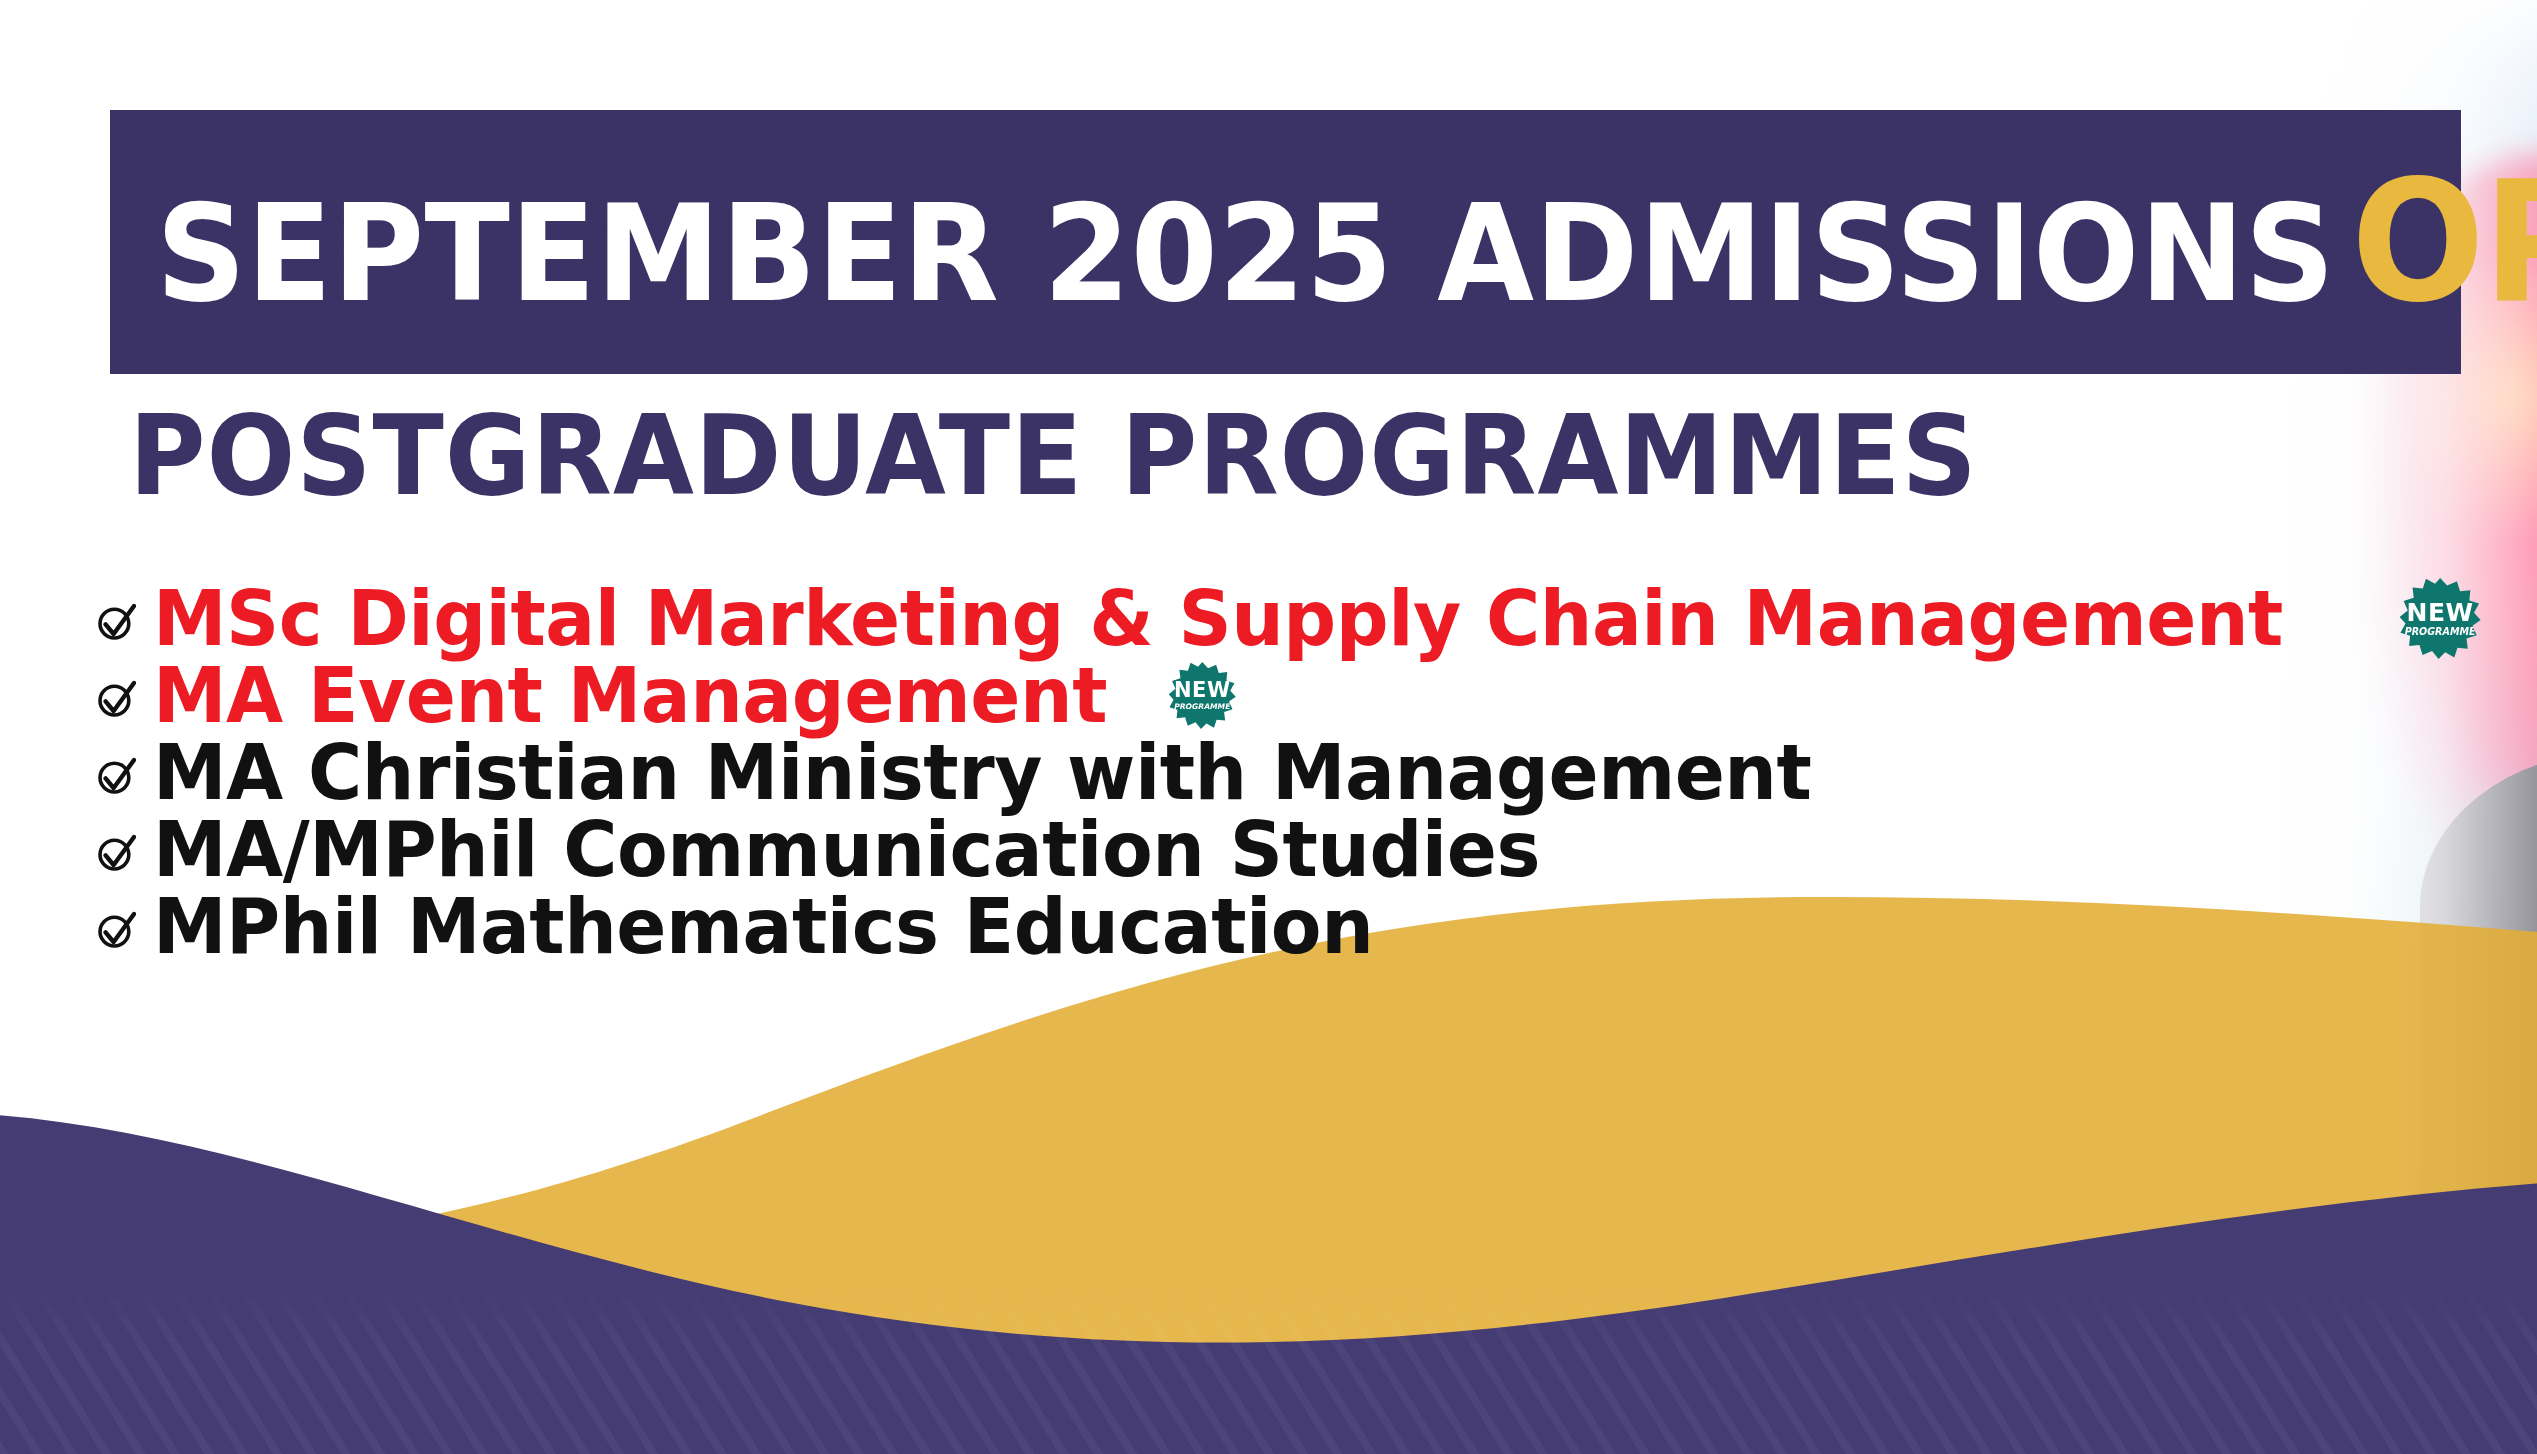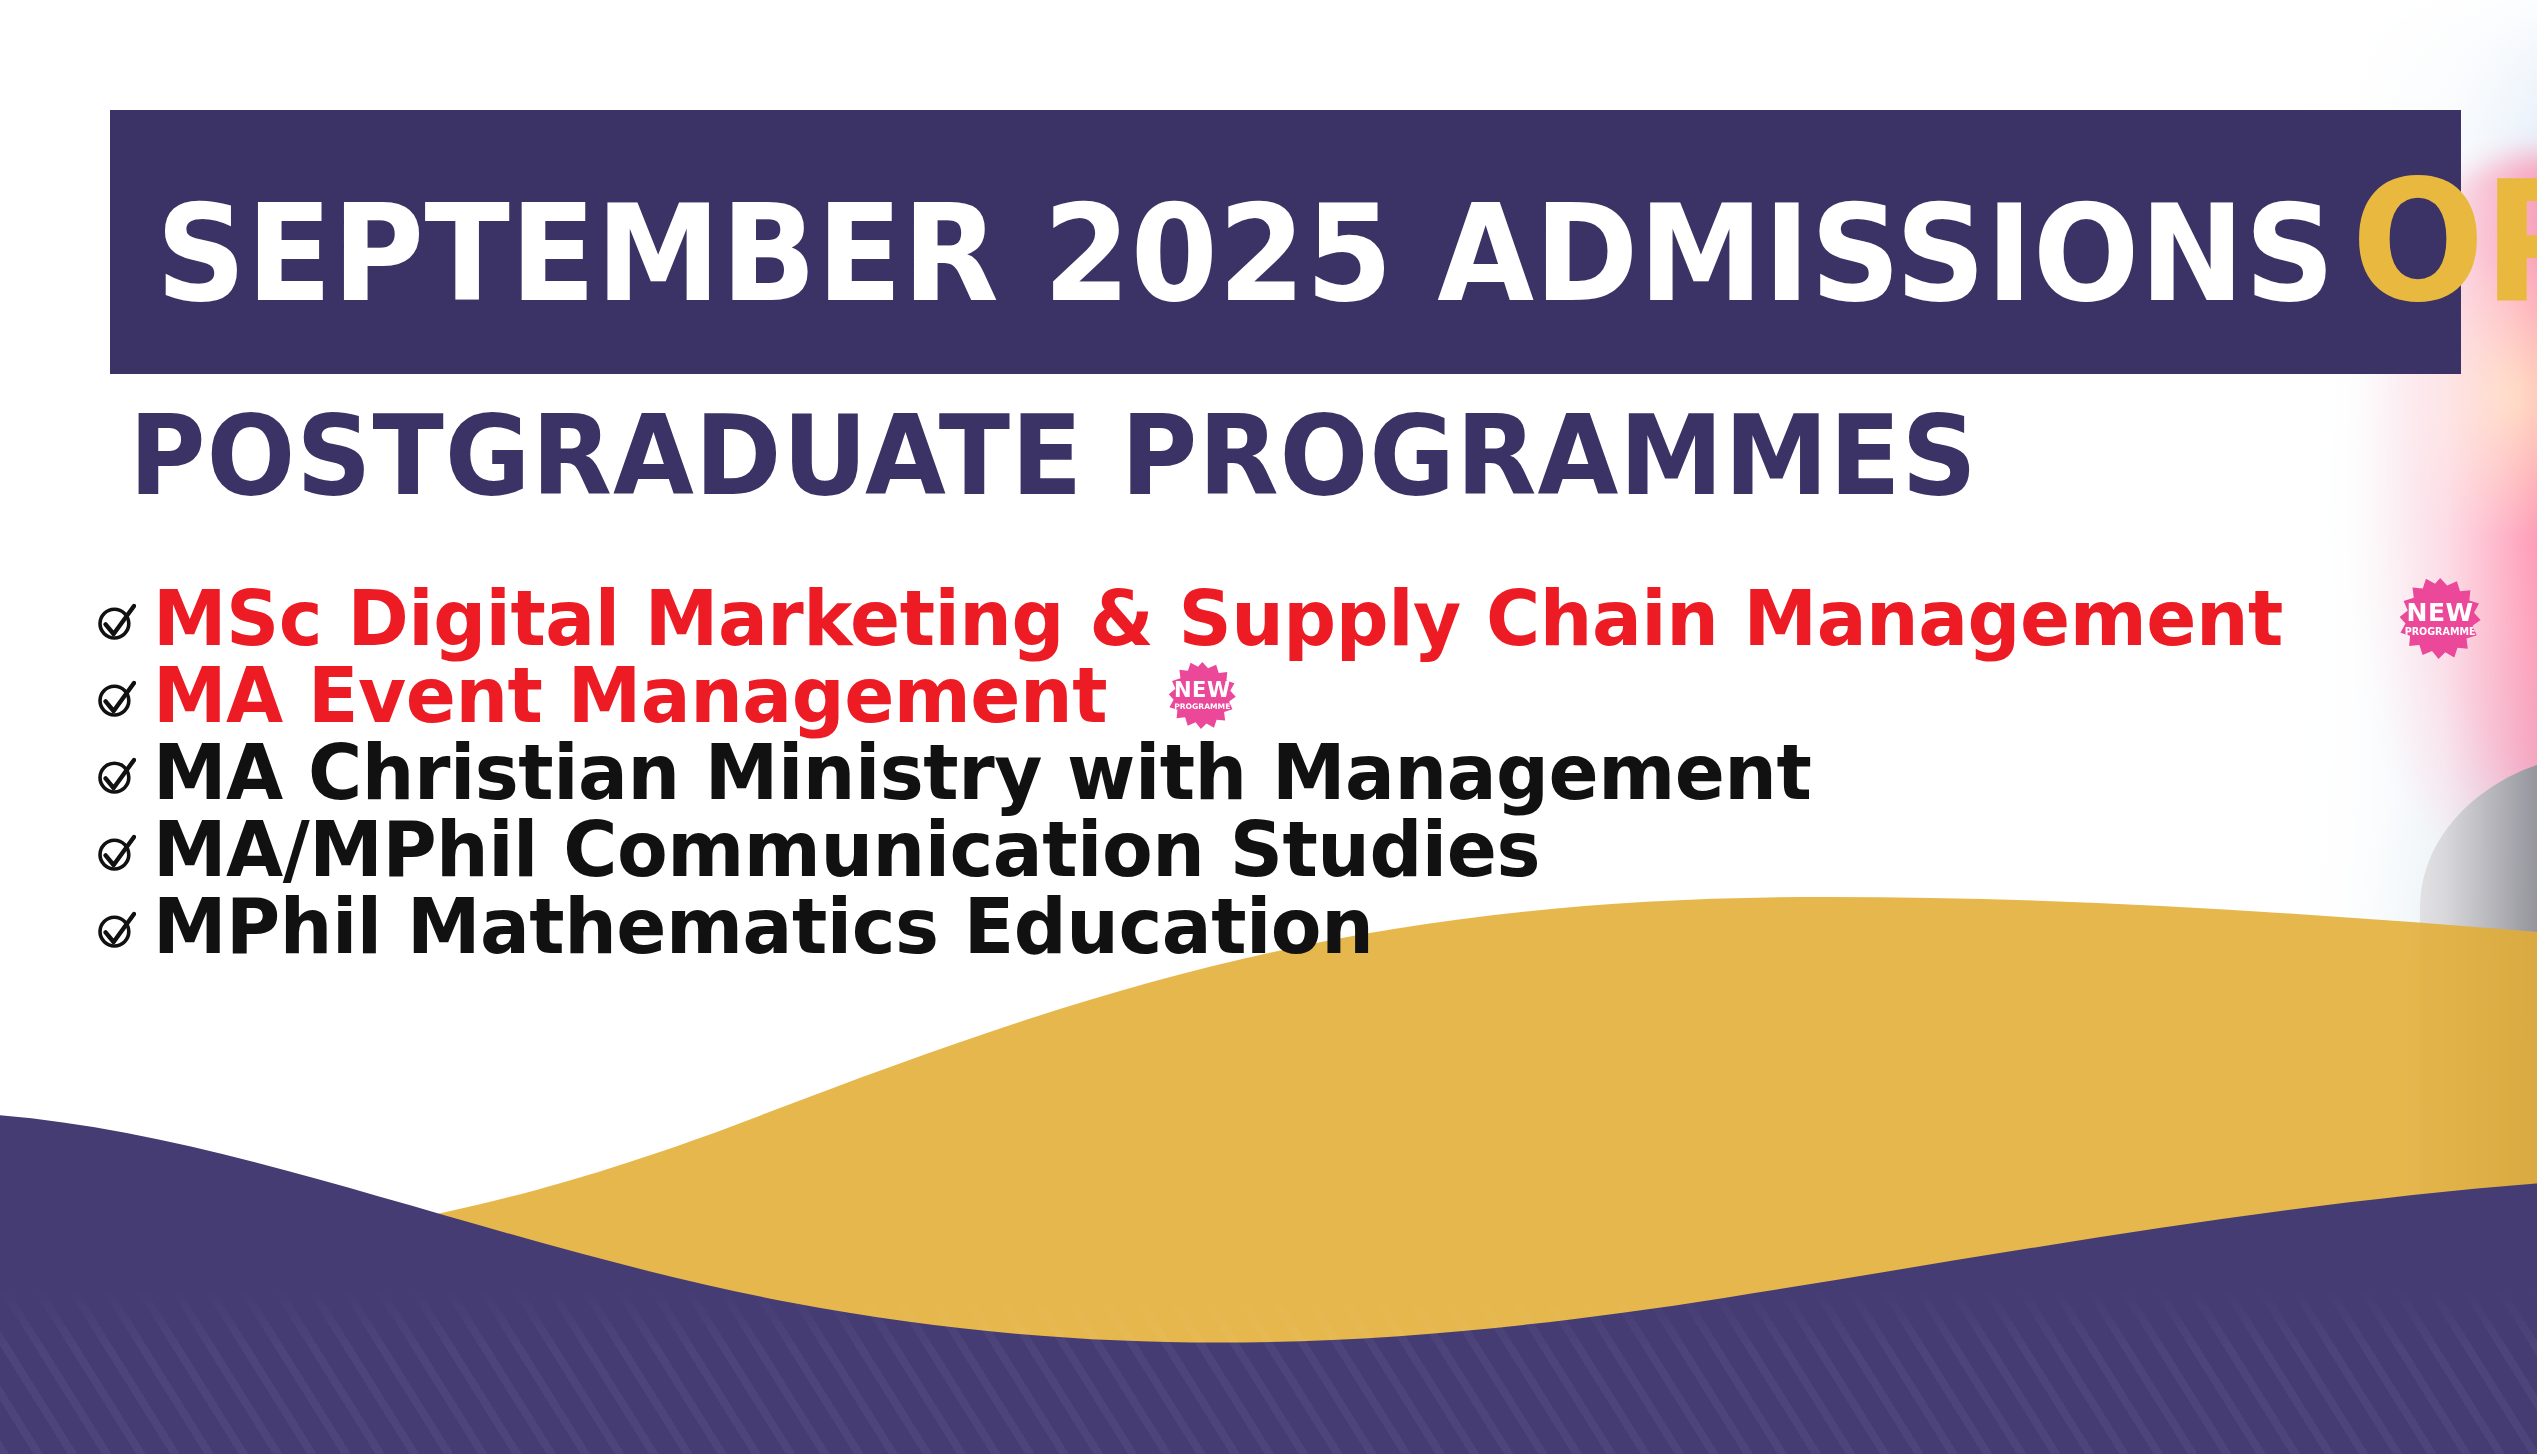--- a/index.html
+++ b/index.html
@@ -177,41 +177,42 @@
   .prog-item.is-new .prog-label { color:#ed1c24; }
   .prog-item.is-new .check-icon svg path,
   .prog-item.is-new .check-icon svg circle { stroke:#111111; }
 
   
   .new-badge {
     position:relative;
     margin-left: 28px;
     flex: 0 0 auto;
     width: 81px; height: 81px;
-    background:#ec4899;
+    background:#0f766e;
     clip-path: polygon(
       50% 0%, 58.7% 9.2%, 70.7% 4.1%, 74.6% 16.5%, 87.3% 15%, 86.1% 27.7%,
       98% 31.6%, 91.8% 42.8%, 100% 52%, 90% 59%, 95.1% 70.7%, 82.6% 74.6%,
       84.1% 87.3%, 71.4% 86.1%, 67.5% 98%, 56.3% 91.8%, 48% 100%, 40% 90%,
       28.3% 95.1%, 24.4% 82.6%, 11.7% 84.1%, 12.9% 71.4%, 1% 67.5%, 7.2% 56.3%,
       0% 48%, 10% 40%, 4.9% 28.3%, 17.4% 24.4%, 15.9% 11.7%, 28.6% 12.9%,
       32.5% 1%, 43.7% 7.2%);
     display:flex; flex-direction:column;
     align-items:center; justify-content:center;
   }
   .new-badge .nb-new {
     color:#ffffff; font-weight:700;
     font-size: 25px; line-height:1; letter-spacing:0.5px;
     font-family:"DejaVu Sans", sans-serif;
   }
   .new-badge .nb-sub {
     color:#ffffff; font-weight:700;
     font-size: 9.6px; line-height:1; letter-spacing:0px;
     margin-top: 2.5px;
     font-family:"DejaVu Sans", sans-serif;
+    font-style:italic;
   }
   .new-badge.small { width: 67px; height:67px; margin-left:22px; }
   .new-badge.small .nb-new { font-size: 21px; }
   .new-badge.small .nb-sub { font-size: 7.6px; margin-top:2px; }
 </style>
 </head>
 <body>
 
 <div id="banner">
 

